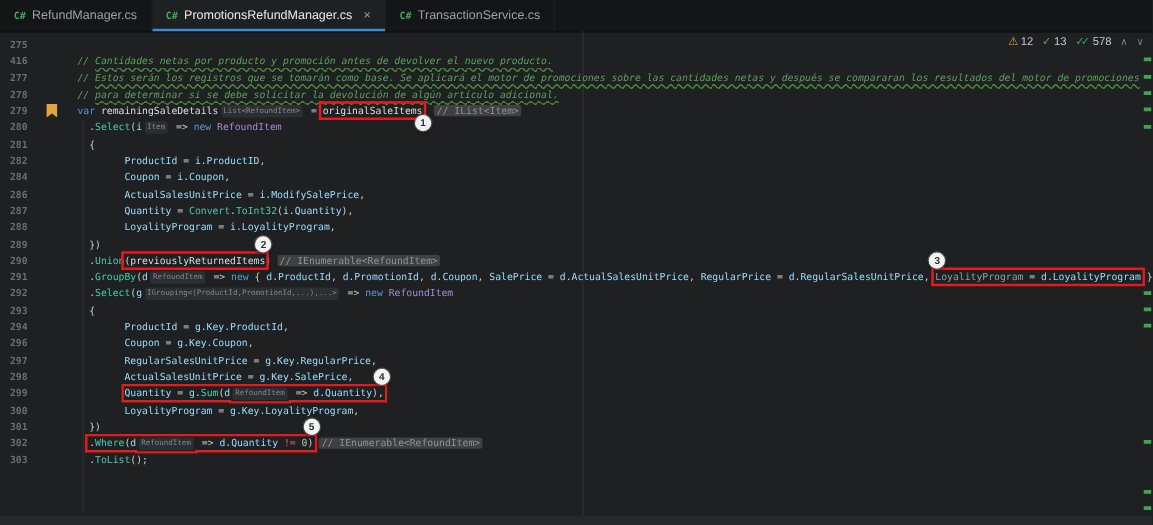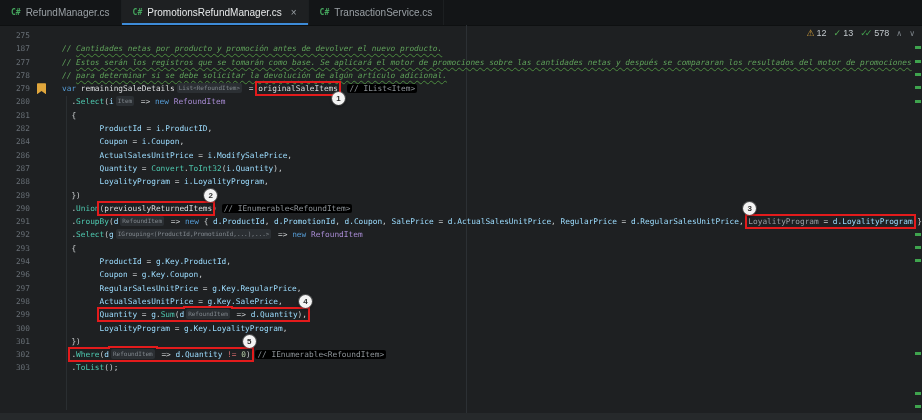--- a/index.html
+++ b/index.html
@@ -27,21 +27,21 @@
     font:9px "Liberation Sans",sans-serif;color:#c2c8cd;z-index:20;
   }
   .ind{display:flex;align-items:center;gap:2px;}
   .warnicon{color:#dfa73d;font-size:9px;}
   .okicon{color:#54ab54;font-size:9px;}
   .okicon2{color:#44a44f;font-size:9px;letter-spacing:-3px;margin-right:3px;}
   .chev{color:#7d848a;font-size:8px;}
   
   .editor{position:absolute;top:25px;left:0;right:0;bottom:0;padding-top:4px;}
   .code-line{display:flex;height:13.3px;line-height:13.3px;font-size:7.8px;}
-  .lnum{width:30px;flex:none;text-align:right;color:#676e75;}
+  .lnum{width:30px;flex:none;text-align:center;color:#676e75;font-weight:bold;}
   .gslot{width:32px;flex:none;position:relative;}
   .bookmark{
     position:absolute;left:7px;top:1px;width:9px;height:11px;background:#e0a63c;
     clip-path:polygon(8% 0,92% 0,100% 6%,100% 100%,50% 70%,0 100%,0 6%);
   }
   .lc{white-space:pre;position:relative;flex:none;}
   
   .tk{color:#c9ccce;}
   .cm{color:#5fa15a;font-style:italic;}
   .sp{text-decoration:underline wavy #4c8a3f 1px;text-underline-offset:2px;}
@@ -51,21 +51,21 @@
   .pl{color:#c9ccce;}
   .mt{color:#4ec9b0;}
   .ty{color:#a88bd4;}
   .nm{color:#b5cea8;}
   .er{color:#d2696b;}
   .dim{color:#989ea4;}
   .chip{
     display:inline-block;font-size:6px;line-height:8px;background:#2b2f33;color:#80878d;
     border-radius:2px;padding:1px 2px;margin:0 2px;vertical-align:1px;
   }
-  .gc{background:#000000;color:#8d9398;border-radius:2px;padding:0 2px;}
+  .gc{background:#404040;color:#8d9398;border-radius:2px;padding:0 2px;}
   
   .redbox{outline:2px solid #e31b1c;outline-offset:1px;position:relative;}
   .callout{
     position:absolute;width:13px;height:13px;border-radius:50%;background:#f3f3f3;color:#2b2b2b;
     font:bold 8px "Liberation Sans",sans-serif;display:flex;align-items:center;justify-content:center;
     box-shadow:0 1px 3px rgba(0,0,0,.7), 0 0 0 1px rgba(255,255,255,.25);z-index:10;
   }
   .callout.tr{top:-15px;right:-5px;}
   .callout.tl{top:-15px;left:-5px;}
   .callout.br{bottom:-12px;right:-7px;}
@@ -113,21 +113,21 @@
 
 <div class="col-ruler"></div>
 <div class="indent-guide"></div>
 <div class="editor" id="code">
     <div class="code-line">
       <span class="lnum">275</span>
       <span class="gslot"></span>
       <span class="lc"></span>
     </div>
     <div class="code-line">
-      <span class="lnum">187</span>
+      <span class="lnum">416</span>
       <span class="gslot"></span>
       <span class="lc"><span class="tk cm">// </span><span class="tk cm sp">Cantidades netas por producto y promoción antes de devolver el nuevo producto.</span></span>
     </div>
     <div class="code-line">
       <span class="lnum">277</span>
       <span class="gslot"></span>
       <span class="lc"><span class="tk cm">// </span><span class="tk cm sp">Estos serán los registros que se tomarán como base. Se aplicará el motor de promociones sobre las cantidades netas y después se compararan los resultados del motor de promociones</span></span>
     </div>
     <div class="code-line">
       <span class="lnum">278</span>

